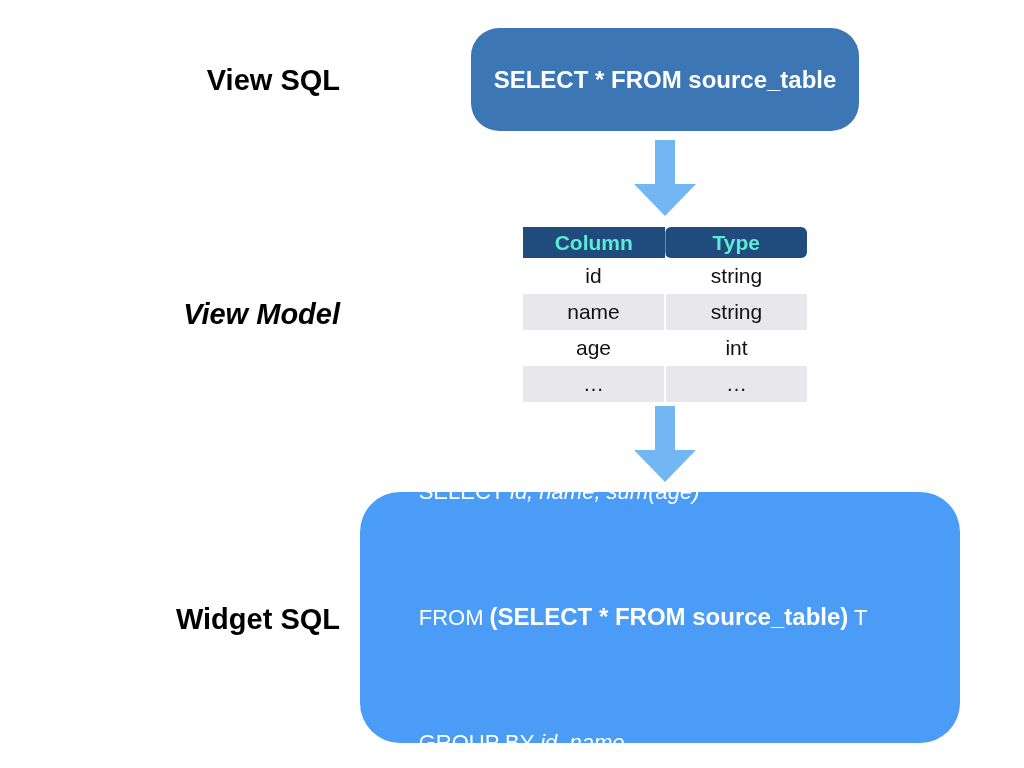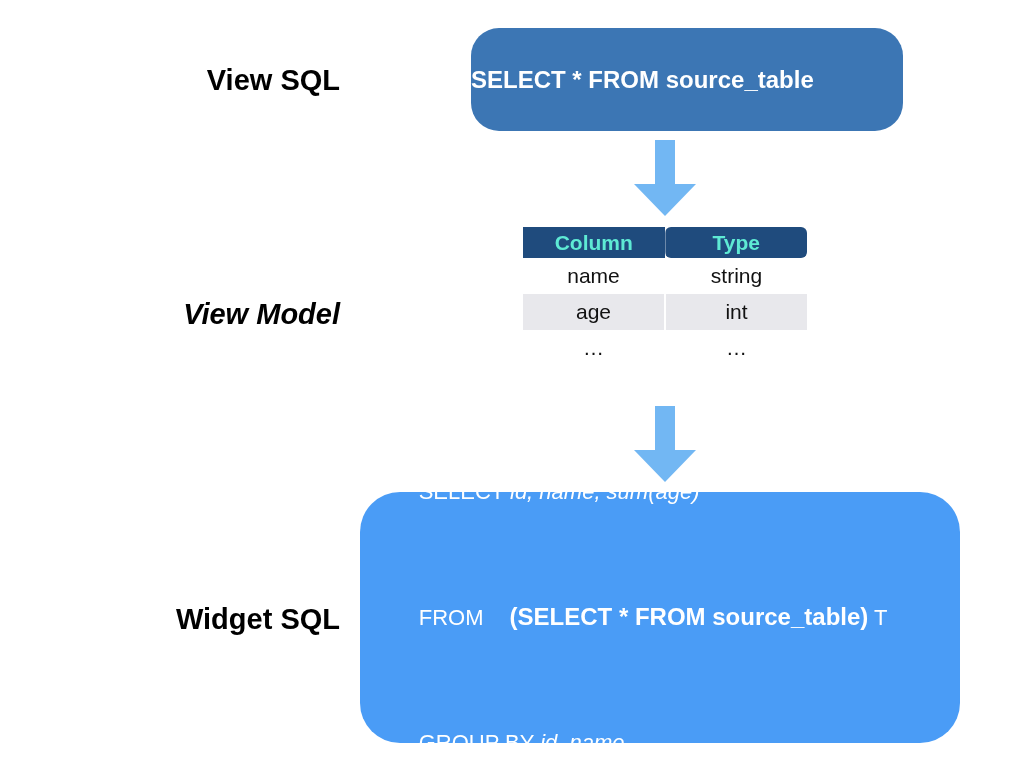--- a/index.html
+++ b/index.html
@@ -19,24 +19,24 @@
     text-align: right; font-weight: 700; font-size: 29px;
     line-height: 33px; color: var(--label-text, #000000);
   }
   #label-view-sql   { top: 64px; }
   #label-view-model { top: 298px; font-style: italic; }
   #label-widget-sql { top: 603px; }
 
   
   .view-sql-box {
     position: absolute; left: 471px; top: 28px;
-    width: 432px; height: 103px;
+    width: 388px; height: 103px;
     background: var(--view-sql-box-bg, #3c76b4);
     border-radius: 28px;
-    display: flex; align-items: center; justify-content: flex-start;
+    display: flex; align-items: center; justify-content: center;
     color: var(--box-text, #ffffff);
     font-weight: 700; font-size: 24px;
   }
 
   
   .down-arrow {
     position: absolute; left: 633px; width: 64px; height: 76px;
   }
   .down-arrow polygon { fill: var(--arrow-fill, #72b7f3); }
   #arrow-top    { top: 140px; }
@@ -69,21 +69,21 @@
     width: 600px; height: 251px; box-sizing: border-box;
     background: var(--widget-sql-box-bg, #4a9cf6);
     border-radius: 40px;
     display: flex; flex-direction: column; justify-content: center;
     gap: 35px; padding: 0 16px 0 22px;
     color: var(--box-text, #ffffff); font-size: 22px;
   }
   .sql-line { line-height: 30px; white-space: pre; }
   .seg-regular { font-style: normal; font-weight: 400; }
   .seg-italic  { font-style: italic; font-weight: 400; }
-  .seg-bold    { font-style: normal; font-weight: 700; font-size: 24px; margin-left: 20px; }
+  .seg-bold    { font-style: normal; font-weight: 700; font-size: 24px; }
 </style>
 </head>
 <body>
 
 <div class="canvas">
 
   <div class="stage-label" id="label-view-sql">View SQL</div>
 
   <div class="view-sql-box">
     <span>SELECT * FROM source_table</span>
@@ -96,20 +96,24 @@
   <div class="stage-label" id="label-view-model">View Model</div>
 
   <table class="model-table">
     <thead>
       <tr>
         <th>Column</th>
         <th>Type</th>
       </tr>
     </thead>
     <tbody>
+      <tr>
+        <td>id</td>
+        <td>string</td>
+      </tr>
       <tr>
         <td>name</td>
         <td>string</td>
       </tr>
       <tr>
         <td>age</td>
         <td>int</td>
       </tr>
       <tr>
         <td>…</td>

